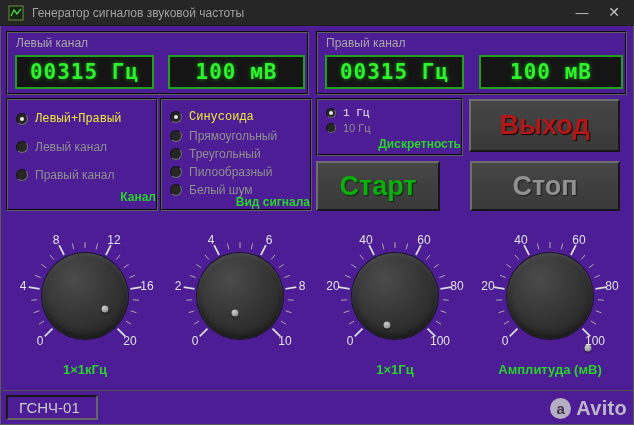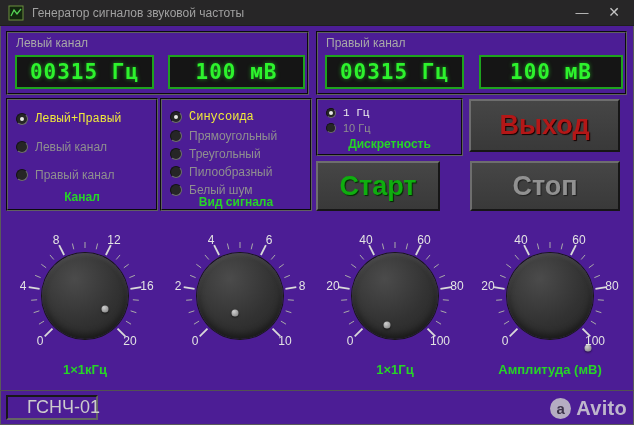--- a/index.html
+++ b/index.html
@@ -12,21 +12,21 @@
   .titlebar{position:absolute;left:0;top:0;width:100%;height:26px;background:#272627;border-bottom:1px solid #1e1e1e;}
   .app-icon{position:absolute;left:8px;top:5px;width:16px;height:16px;}
   .title{position:absolute;left:32px;top:0;line-height:26px;font-size:12px;color:#a0a0a0;white-space:nowrap;}
   .tb-btn{position:absolute;top:0;width:32px;height:26px;line-height:25px;text-align:center;color:#c4c4c4;font-size:13px;cursor:default;}
   .tb-min{right:36px}
   .tb-close{right:4px;font-size:14px}
 
   
   .gbox{position:absolute;border:2px groove #606060;}
   .gcap{position:absolute;left:8px;top:3px;font-size:12px;color:#a8a8a8;white-space:nowrap;}
-  .gcap-green{position:absolute;left:0;right:0;text-align:center;font-size:12px;font-weight:bold;color:#27d427;}
+  .gcap-green{position:absolute;left:0;right:0;text-align:right;font-size:12px;font-weight:bold;color:#27d427;}
 
   .box-left-ch {left:6px;  top:31px; width:303px; height:64px;}
   .box-right-ch{left:316px; top:31px; width:311px; height:64px;}
   .box-channel {left:6px;  top:98px; width:152px; height:113px;}
   .box-signal  {left:160px; top:98px; width:152px; height:113px;}
   .box-disc    {left:316px; top:98px; width:147px; height:58px;}
 
   
   .display{position:absolute;background:#151515;border:2px solid #1ea21e;
            display:flex;align-items:center;justify-content:center;
@@ -87,21 +87,21 @@
   .p2{left:46px;  top:14px}
   .p3{left:104px; top:14px}
   .p4{left:137px; top:60px}
   .p5{left:120px; top:115px}
   .knob-name{position:absolute;left:-10px;right:-10px;top:136px;text-align:center;font-size:13px;font-weight:bold;color:#27d427;white-space:nowrap;}
 
   
   .statusbar{position:absolute;left:0;top:390px;width:100%;height:35px;border-top:1px solid #525252;}
   .status-cell{position:absolute;left:6px;top:4px;width:92px;height:25px;border:2px solid;
                border-color:#181818 #646464 #646464 #181818;display:flex;align-items:center;
-               padding-left:19px;font-size:18px;color:#cccccc;}
+               padding-left:11px;font-size:15px;color:#cccccc;}
   .watermark{position:absolute;right:7px;top:6px;display:flex;align-items:center;gap:5px;opacity:.82;}
   .wm-icon{width:21px;height:21px;border-radius:50%;background:#cdcdcd;color:#3a393a;font-weight:bold;
            font-size:15px;display:flex;align-items:center;justify-content:center;}
   .wm-text{font-size:20px;font-weight:bold;color:#d8d8d8;letter-spacing:.3px;}
 </style>
 </head>
 <body>
 
 <div class="window">
 

